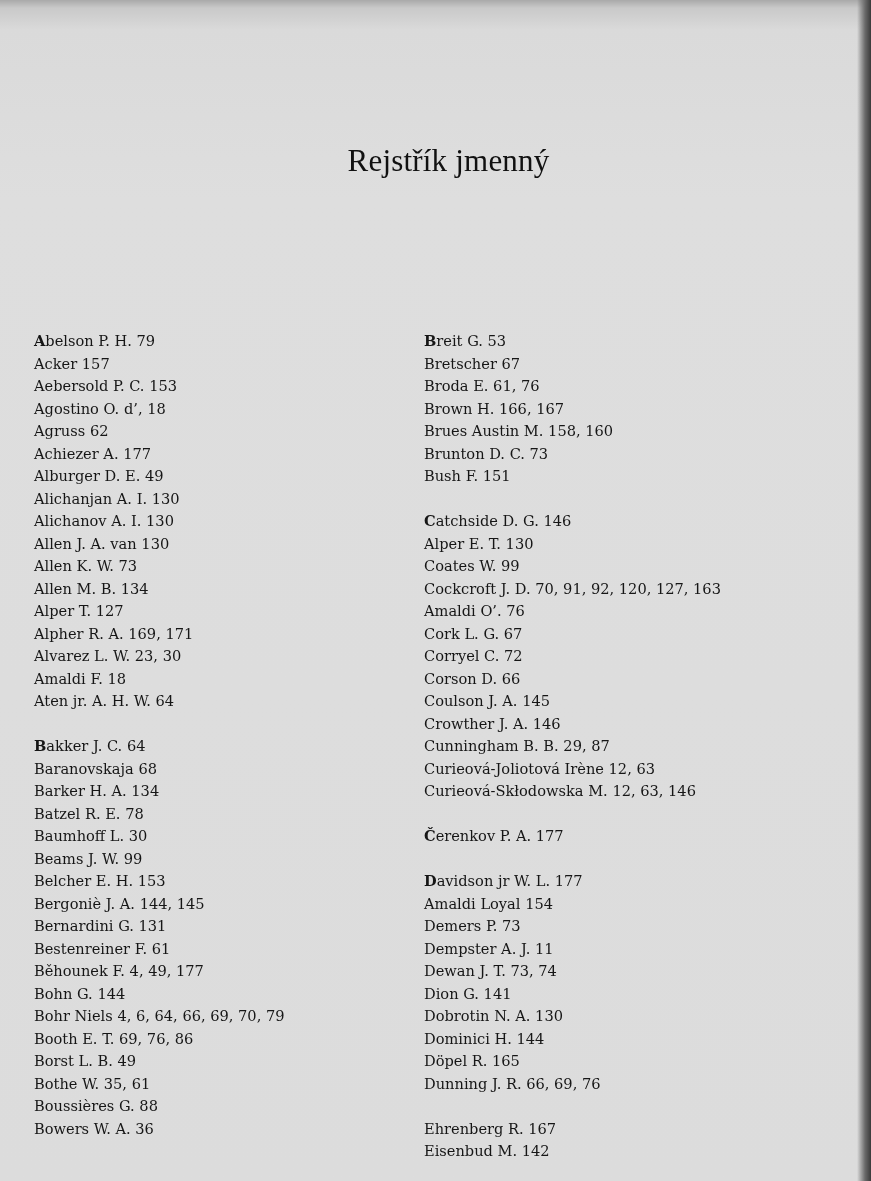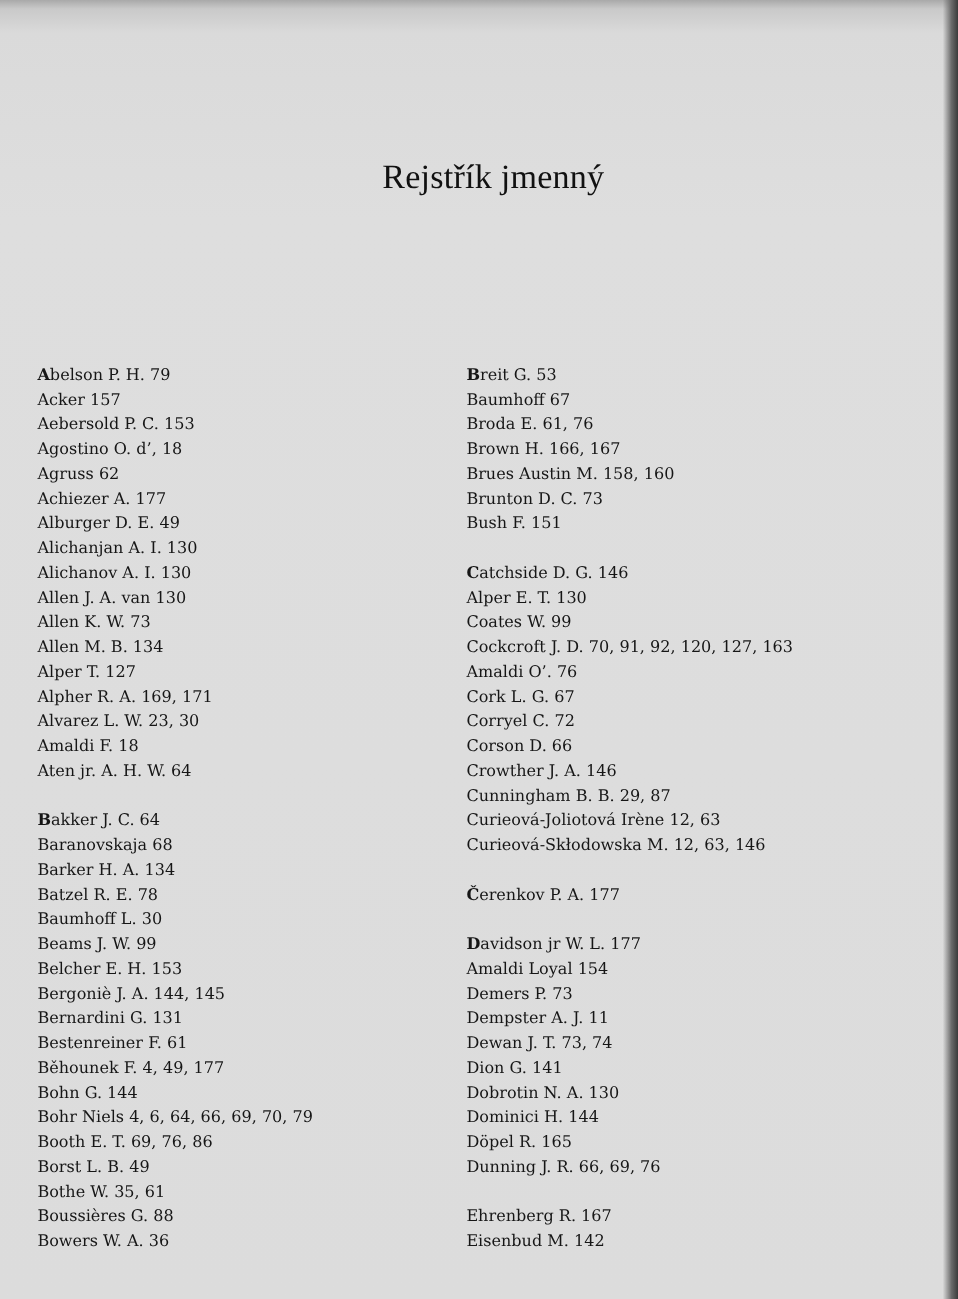--- a/index.html
+++ b/index.html
@@ -84,37 +84,38 @@
         <div class="entry"><span>Booth E. T.</span> <span>69, 76, 86</span></div>
         <div class="entry"><span>Borst L. B.</span> <span>49</span></div>
         <div class="entry"><span>Bothe W.</span> <span>35, 61</span></div>
         <div class="entry"><span>Boussières G.</span> <span>88</span></div>
         <div class="entry"><span>Bowers W. A.</span> <span>36</span></div>
       </div>
     </div>
   <div class="col right" id="col-right">
       <div>
         <div class="entry"><span><span class="lead">B</span>reit G.</span> <span>53</span></div>
-        <div class="entry"><span>Baumhoff</span> <span>67</span></div>
+        <div class="entry"><span>Bretscher</span> <span>67</span></div>
         <div class="entry"><span>Broda E.</span> <span>61, 76</span></div>
         <div class="entry"><span>Brown H.</span> <span>166, 167</span></div>
         <div class="entry"><span>Brues Austin M.</span> <span>158, 160</span></div>
         <div class="entry"><span>Brunton D. C.</span> <span>73</span></div>
         <div class="entry"><span>Bush F.</span> <span>151</span></div>
       </div>
       <div class="gap"></div>
       <div>
         <div class="entry"><span><span class="lead">C</span>atchside D. G.</span> <span>146</span></div>
         <div class="entry"><span>Alper E. T.</span> <span>130</span></div>
         <div class="entry"><span>Coates W.</span> <span>99</span></div>
         <div class="entry"><span>Cockcroft J. D.</span> <span>70, 91, 92, 120, 127, 163</span></div>
         <div class="entry"><span>Amaldi O’.</span> <span>76</span></div>
         <div class="entry"><span>Cork L. G.</span> <span>67</span></div>
         <div class="entry"><span>Corryel C.</span> <span>72</span></div>
         <div class="entry"><span>Corson D.</span> <span>66</span></div>
+        <div class="entry"><span>Coulson J. A.</span> <span>145</span></div>
         <div class="entry"><span>Crowther J. A.</span> <span>146</span></div>
         <div class="entry"><span>Cunningham B. B.</span> <span>29, 87</span></div>
         <div class="entry"><span>Curieová-Joliotová Irène</span> <span>12, 63</span></div>
         <div class="entry"><span>Curieová-Skłodowska M.</span> <span>12, 63, 146</span></div>
       </div>
       <div class="gap"></div>
       <div>
         <div class="entry"><span><span class="lead">Č</span>erenkov P. A.</span> <span>177</span></div>
       </div>
       <div class="gap"></div>

